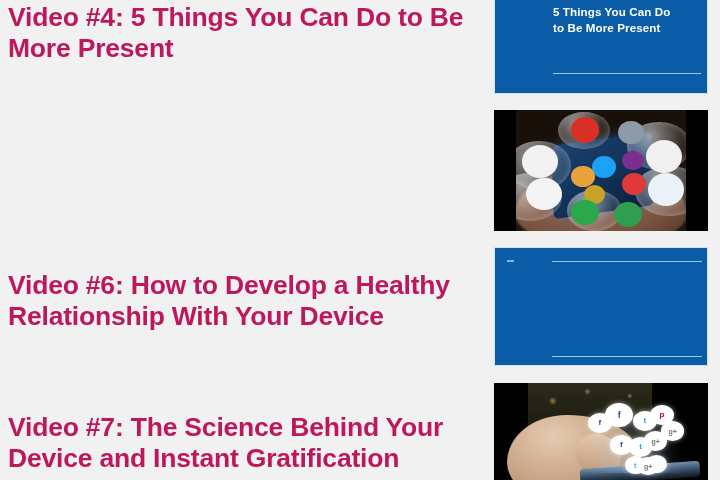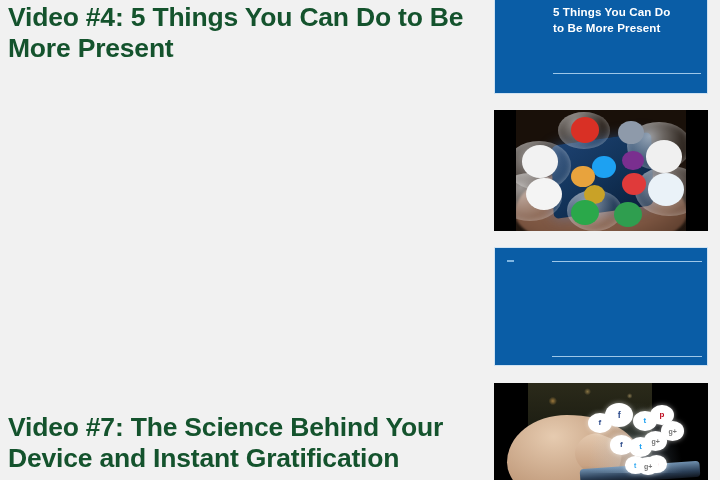--- a/index.html
+++ b/index.html
@@ -27,21 +27,21 @@
     position: absolute;
     left: 0;
     top: 0;
     width: 480px;
     height: 480px;
   }
   .video-title {
     position: absolute;
     left: 8px;
     width: 462px;
-    color: #14532d;
+    color: #be185d;
     font-size: 26.5px;
     line-height: 31px;
     font-weight: bold;
     letter-spacing: -0.2px;
     white-space: pre-line;
   }
   .vt-0 { top: 2px; }
   .vt-1 { top: 135px; }
   .vt-2 { top: 270px; }
   .vt-3 { top: 412px; }
@@ -242,20 +242,22 @@
   }
 </style>
 </head>
 <body>
 
 <div id="page">
 
   <div class="titles-col">
     <div class="video-title vt-0">Video #4: 5 Things You Can Do to Be
 More Present</div>
+    <div class="video-title vt-2">Video #6: How to Develop a Healthy
+Relationship With Your Device</div>
     <div class="video-title vt-3">Video #7: The Science Behind Your
 Device and Instant Gratification</div>
   </div>
 
   <div class="thumbs-col">
 
     <div class="thumb thumb-0">
       <div class="slide">
         <div class="slide-text s0-text">5 Things You Can Do
 to Be More Present</div>

